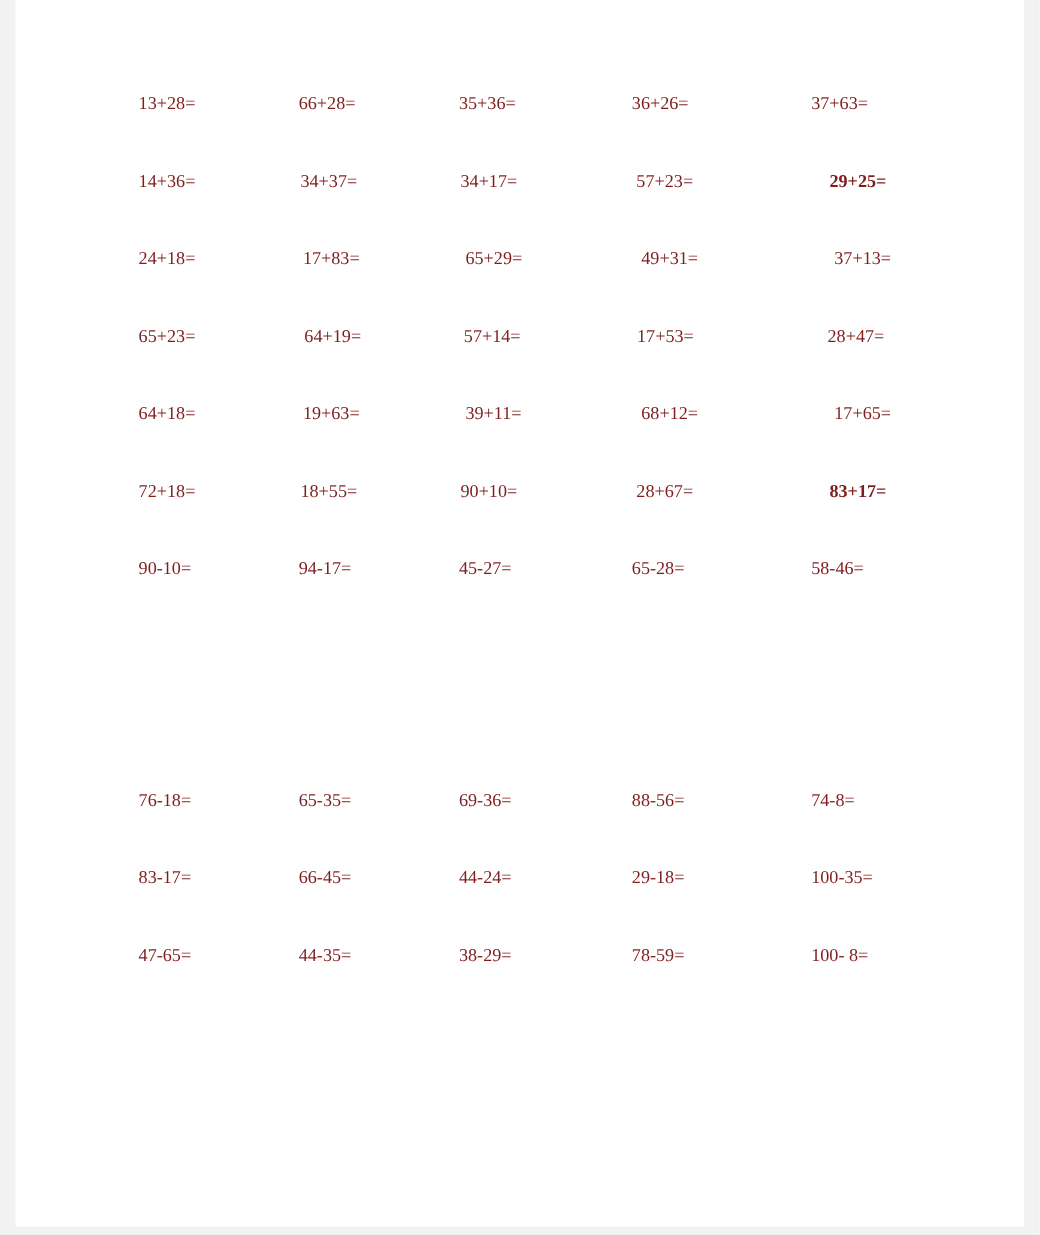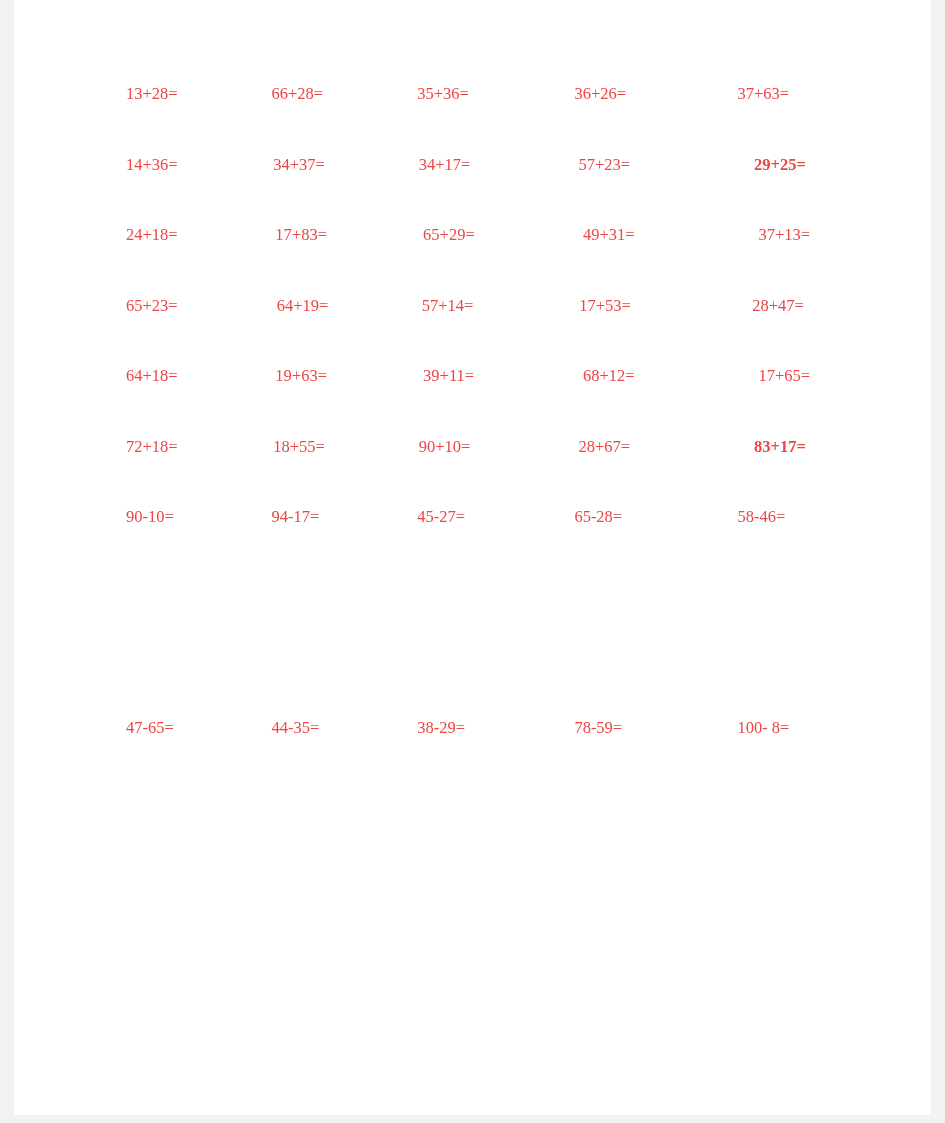--- a/index.html
+++ b/index.html
@@ -33,21 +33,21 @@
     top: 86px;
     width: 780px;
   }
   .row {
     display: flex;
     height: 70.5px;
     align-items: flex-start;
   }
   .cell {
     font-size: 16.5px;
-    color: #ef4444;
+    color: #7f1d1d;
     line-height: 1;
     white-space: pre;
   }
   
   .c0 { width: 130px; padding-left: 26px; }
   .c1 { width: 128px; padding-left: 22px; }
   .c2 { width: 138px; padding-left: 24px; }
   .c3 { width: 140px; padding-left: 26px; }
   .c4 { width: 150px; padding-left: 30px; }
 
@@ -133,21 +133,35 @@
       <div class="row i0">
         <div class="cell c0">90-10=</div>
         <div class="cell c1">94-17=</div>
         <div class="cell c2">45-27=</div>
         <div class="cell c3">65-28=</div>
         <div class="cell c4">58-46=</div>
       </div>
 
       <div class="spacer-row"></div>
 
+      <div class="row i0">
+        <div class="cell c0">76-18=</div>
+        <div class="cell c1">65-35=</div>
+        <div class="cell c2">69-36=</div>
+        <div class="cell c3">88-56=</div>
+        <div class="cell c4">74-8=</div>
+      </div>
 
+      <div class="row i0">
+        <div class="cell c0">83-17=</div>
+        <div class="cell c1">66-45=</div>
+        <div class="cell c2">44-24=</div>
+        <div class="cell c3">29-18=</div>
+        <div class="cell c4">100-35=</div>
+      </div>
 
       <div class="row i0">
         <div class="cell c0">47-65=</div>
         <div class="cell c1">44-35=</div>
         <div class="cell c2">38-29=</div>
         <div class="cell c3">78-59=</div>
         <div class="cell c4">100- 8=</div>
       </div>
 
     </div>

